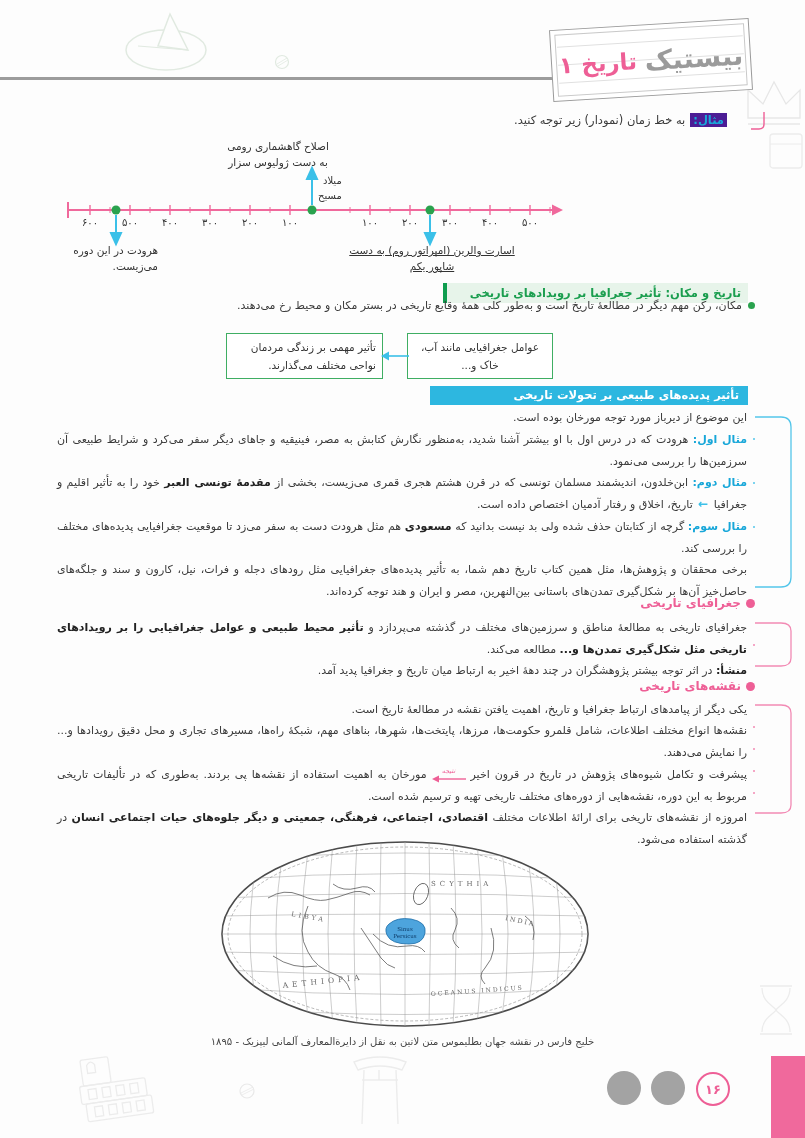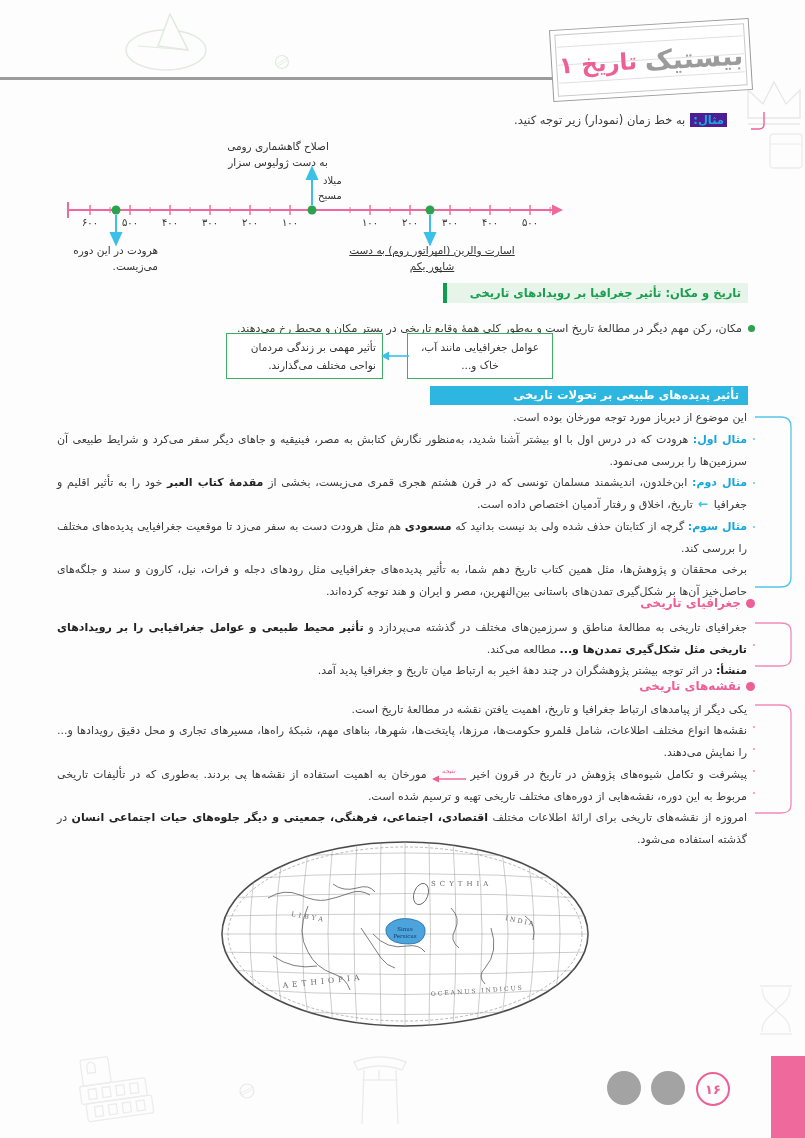--- a/index.html
+++ b/index.html
@@ -193,21 +193,21 @@
       <div>هرودت در این دوره</div>
       <div>می‌زیست.</div>
     </div>
     <div class="tl-text" style="left:298px;top:107px;width:188px;text-align:center;text-decoration:underline;">
       <div>اسارت والرین (امپراتور روم) به دست</div>
       <div>شاپور یکم</div>
     </div>
   </div>
 
   <div class="abs green-bar">تاریخ و مکان: تأثیر جغرافیا بر رویدادهای تاریخی</div>
-  <div class="para lead" style="top:318px;">
+  <div class="para lead" style="top:295px;">
     <span class="green-dot"></span>
     <span>مکان، رکن مهم دیگر در مطالعهٔ تاریخ است و به‌طور کلی همهٔ وقایع تاریخی در بستر مکان و محیط رخ می‌دهند.</span>
   </div>
   <div class="flow-box" style="left:407px;width:146px;">
     <span>عوامل جغرافیایی مانند آب، خاک و...</span>
   </div>
   <div class="flow-box" style="left:226px;width:157px;text-align:right;">
     <span>تأثیر مهمی بر زندگی مردمان نواحی مختلف می‌گذارند.</span>
   </div>
   <svg class="abs" style="left:381px;top:349px;" width="28" height="14" viewBox="0 0 28 14">
@@ -219,21 +219,21 @@
 
   <div class="para" style="top:407px;">
     <span>این موضوع از دیرباز مورد توجه مورخان بوده است.</span>
   </div>
   <div class="para" style="top:429px;">
     <span class="lbl-cyan">مثال اول:</span>
     <span>هرودت که در درس اول با او بیشتر آشنا شدید، به‌منظور نگارش کتابش به مصر، فینیقیه و جاهای دیگر سفر می‌کرد و شرایط طبیعی آن سرزمین‌ها را بررسی می‌نمود.</span>
   </div>
   <div class="para" style="top:472px;">
     <span class="lbl-cyan">مثال دوم:</span>
-    <span>ابن‌خلدون، اندیشمند مسلمان تونسی که در قرن هشتم هجری قمری می‌زیست، بخشی از </span><span class="b">مقدمهٔ کتاب العبر</span><span> خود را به تأثیر اقلیم و جغرافیا </span><span class="inline-arrow">←</span><span> تاریخ، اخلاق و رفتار آدمیان اختصاص داده است.</span>
+    <span>ابن‌خلدون، اندیشمند مسلمان تونسی که در قرن هشتم هجری قمری می‌زیست، بخشی از </span><span class="b">مقدمهٔ تونسی العبر</span><span> خود را به تأثیر اقلیم و جغرافیا </span><span class="inline-arrow">←</span><span> تاریخ، اخلاق و رفتار آدمیان اختصاص داده است.</span>
   </div>
   <div class="para" style="top:516px;">
     <span class="lbl-cyan">مثال سوم:</span>
     <span>گرچه از کتابتان حذف شده ولی بد نیست بدانید که </span><span class="b">مسعودی</span><span> هم مثل هرودت دست به سفر می‌زد تا موقعیت جغرافیایی پدیده‌های مختلف را بررسی کند.</span>
   </div>
   <div class="para" style="top:559px;">
     <span>برخی محققان و پژوهش‌ها، مثل همین کتاب تاریخ دهم شما، به تأثیر پدیده‌های جغرافیایی مثل رودهای دجله و فرات، نیل، کارون و سند و جلگه‌های حاصل‌خیز آن‌ها بر شکل‌گیری تمدن‌های باستانی بین‌النهرین، مصر و ایران و هند توجه کرده‌اند.</span>
   </div>
   <svg class="abs" style="left:753px;top:405px;" width="48" height="195" viewBox="0 0 48 195">
     <g fill="none" stroke="#54c6ea" stroke-width="1.3">
@@ -346,20 +346,21 @@
 
       <g font-family="DejaVu Serif, serif" fill="#6a6a6a">
         <text x="218" y="50" font-size="7" letter-spacing="4">SCYTHIA</text>
         <text x="78" y="80" font-size="6.5" letter-spacing="3" transform="rotate(10 78 80)">LIBYA</text>
         <text x="70" y="152" font-size="7.5" letter-spacing="4" transform="rotate(-6 70 152)">AETHIOPIA</text>
         <text x="292" y="84" font-size="6.5" letter-spacing="2" transform="rotate(12 292 84)">INDIA</text>
         <text x="218" y="160" font-size="6" letter-spacing="2" transform="rotate(-4 218 160)">OCEANUS INDICUS</text>
       </g>
     </svg>
   </div>
+  <div class="abs map-caption">خلیج فارس در نقشه جهان بطلیموس متن لاتین به نقل از دایرةالمعارف آلمانی لیپزیک - ۱۸۹۵</div>
 
   <div class="gray-circle" style="left:607px;"></div>
   <div class="gray-circle" style="left:651px;"></div>
   <div class="abs page-num">
     <span>۱۶</span>
   </div>
   <div class="abs pink-bar"></div>
 
 </div>
 

